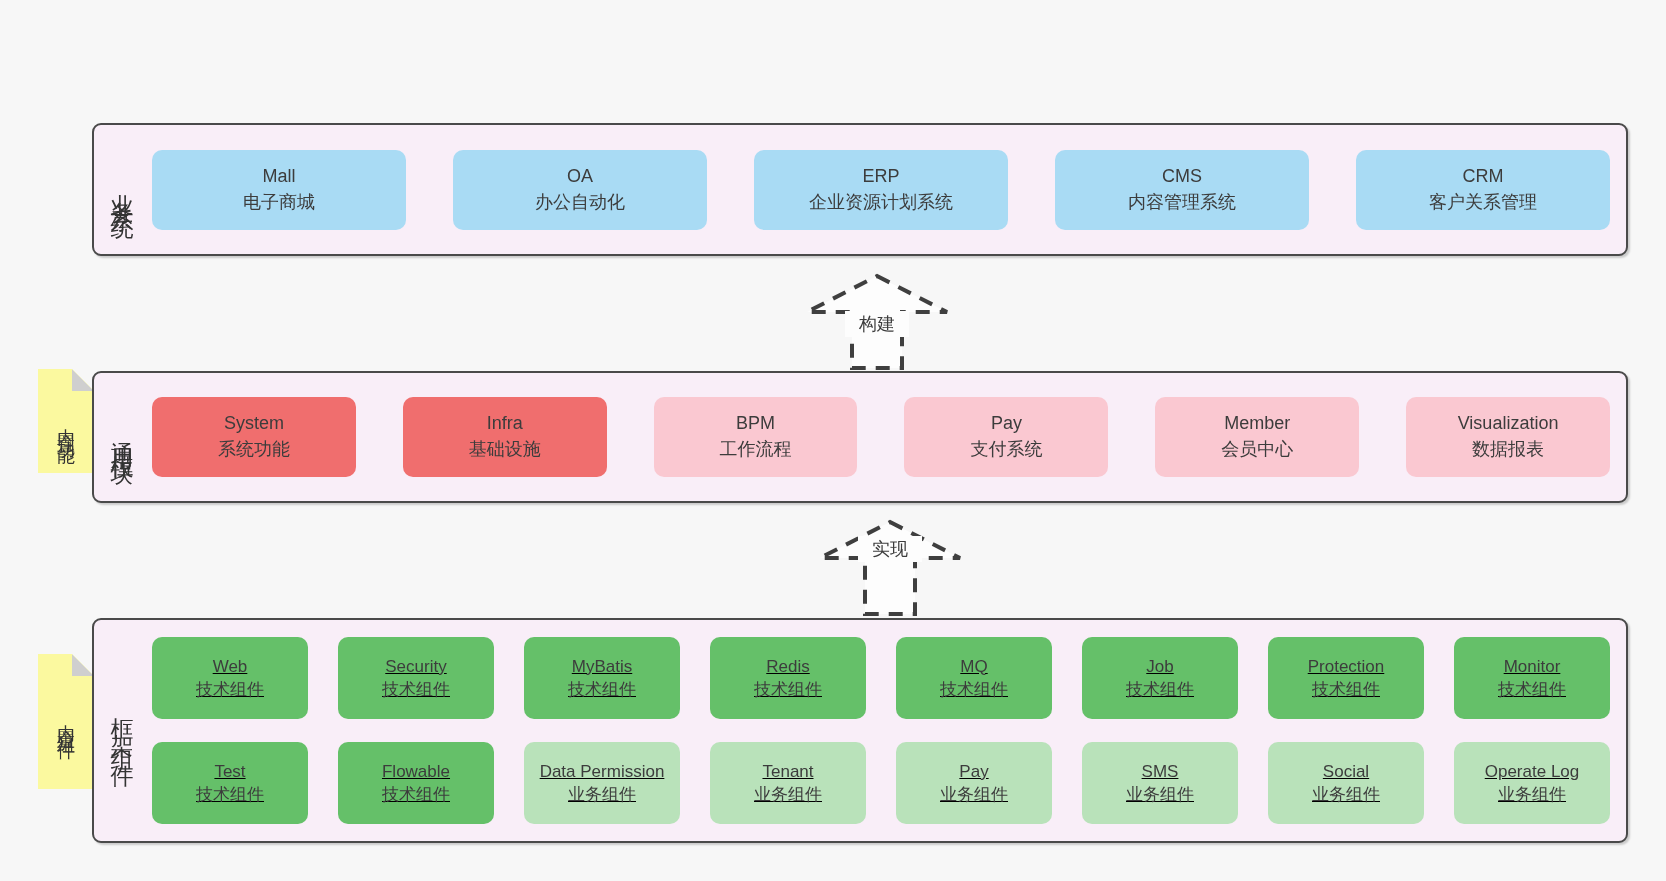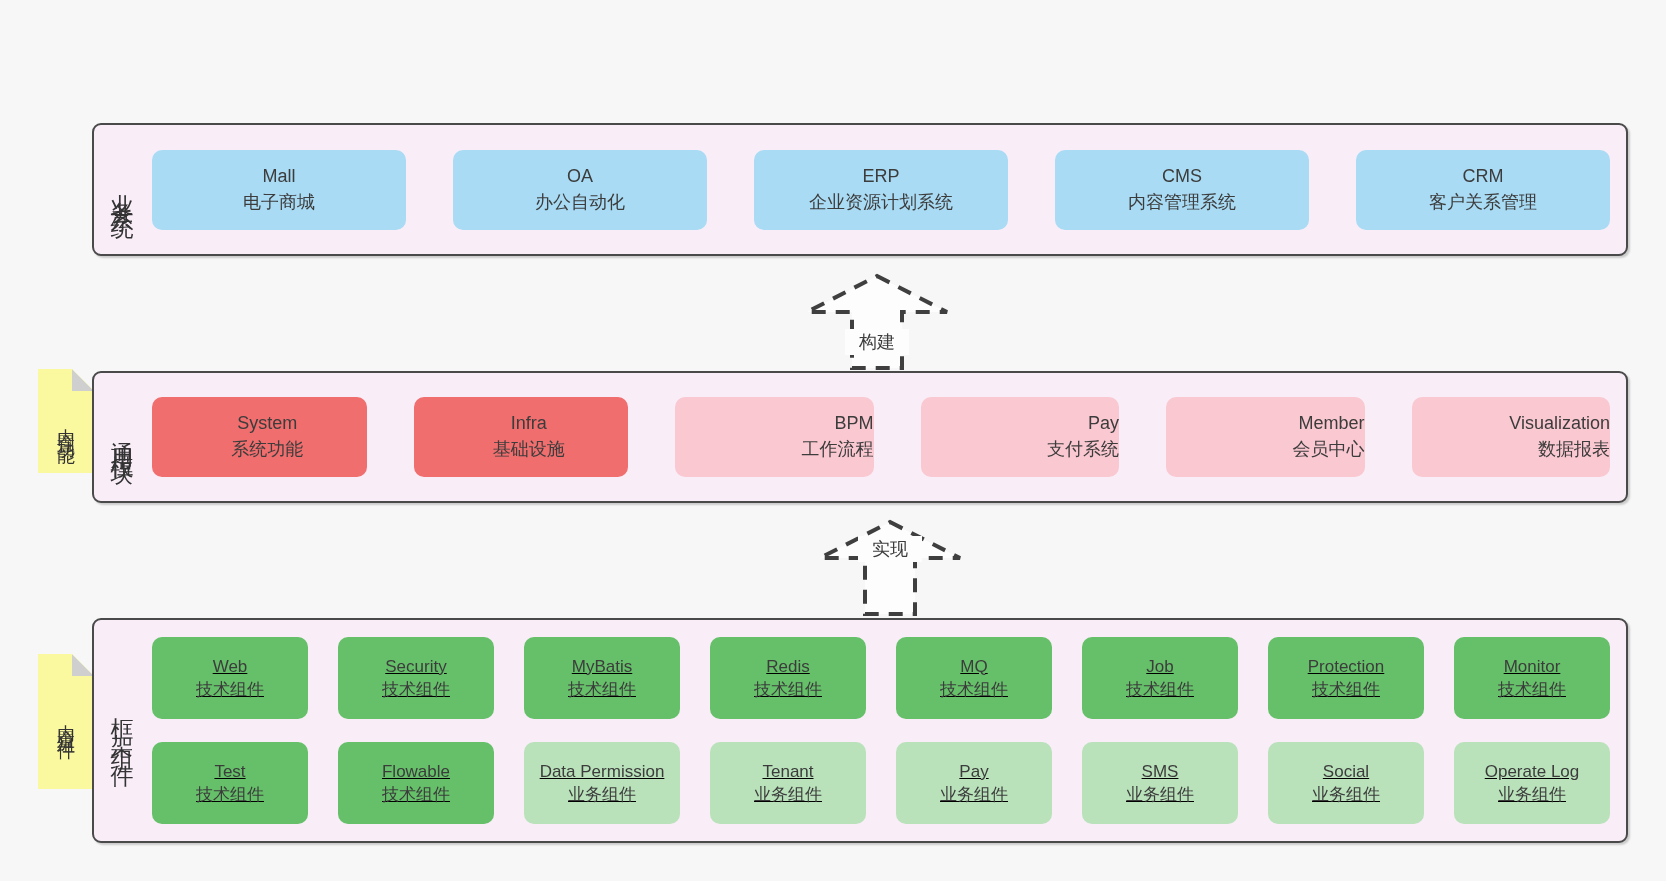--- a/index.html
+++ b/index.html
@@ -65,22 +65,22 @@
     border-radius:10px;
     display:flex;flex-direction:column;
     align-items:center;justify-content:center;
     text-align:center;
     font-size:18px;
     line-height:1.42;
     color:#3c3c3c;
   }
   .crow .box{height:82px;font-size:17px;line-height:1.38;}
   .blue{background:#a9dbf4;}
-  .red{background:#f06e6e;padding-left:16px;}
-  .pink{background:#fac8d1;align-items:flex-end;}
+  .red{background:#f06e6e;}
+  .pink{background:#fac8d1;}
   .green{background:#65c069;}
   .lgreen{background:#b9e2ba;}
   
   .note{
     position:absolute;
     left:38px;width:56px;
     background:#fbf99f;
     clip-path:polygon(0 0,calc(100% - 22px) 0,100% 22px,100% 100%,0 100%);
     display:flex;align-items:center;justify-content:center;
     z-index:0;
@@ -125,21 +125,21 @@
   </div>
 
   <div class="note note-2">
     <div class="fold"></div>
     <span>内置组件</span>
   </div>
 
   <svg class="arrow-svg" style="left:800px;top:270px;" width="154" height="100" viewBox="0 0 154 100">
     <polygon points="77,6 147,42 102,42 102,98 52,98 52,42 7,42" fill="#fdfdfd" stroke="#3f3f3f" stroke-width="4" stroke-dasharray="14 10"></polygon>
   </svg>
-  <div class="arrow-label" style="left:845px;top:329px;">构建</div>
+  <div class="arrow-label" style="left:845px;top:311px;">构建</div>
 
   <svg class="arrow-svg" style="left:813px;top:516px;" width="154" height="100" viewBox="0 0 154 100">
     <polygon points="77,6 147,42 102,42 102,98 52,98 52,42 7,42" fill="#fdfdfd" stroke="#3f3f3f" stroke-width="4" stroke-dasharray="14 10"></polygon>
   </svg>
   <div class="arrow-label" style="left:858px;top:536px;">实现</div>
 
   <div class="band band-1">
     <div class="band-label">
       <span>业务系统</span>
     </div>

